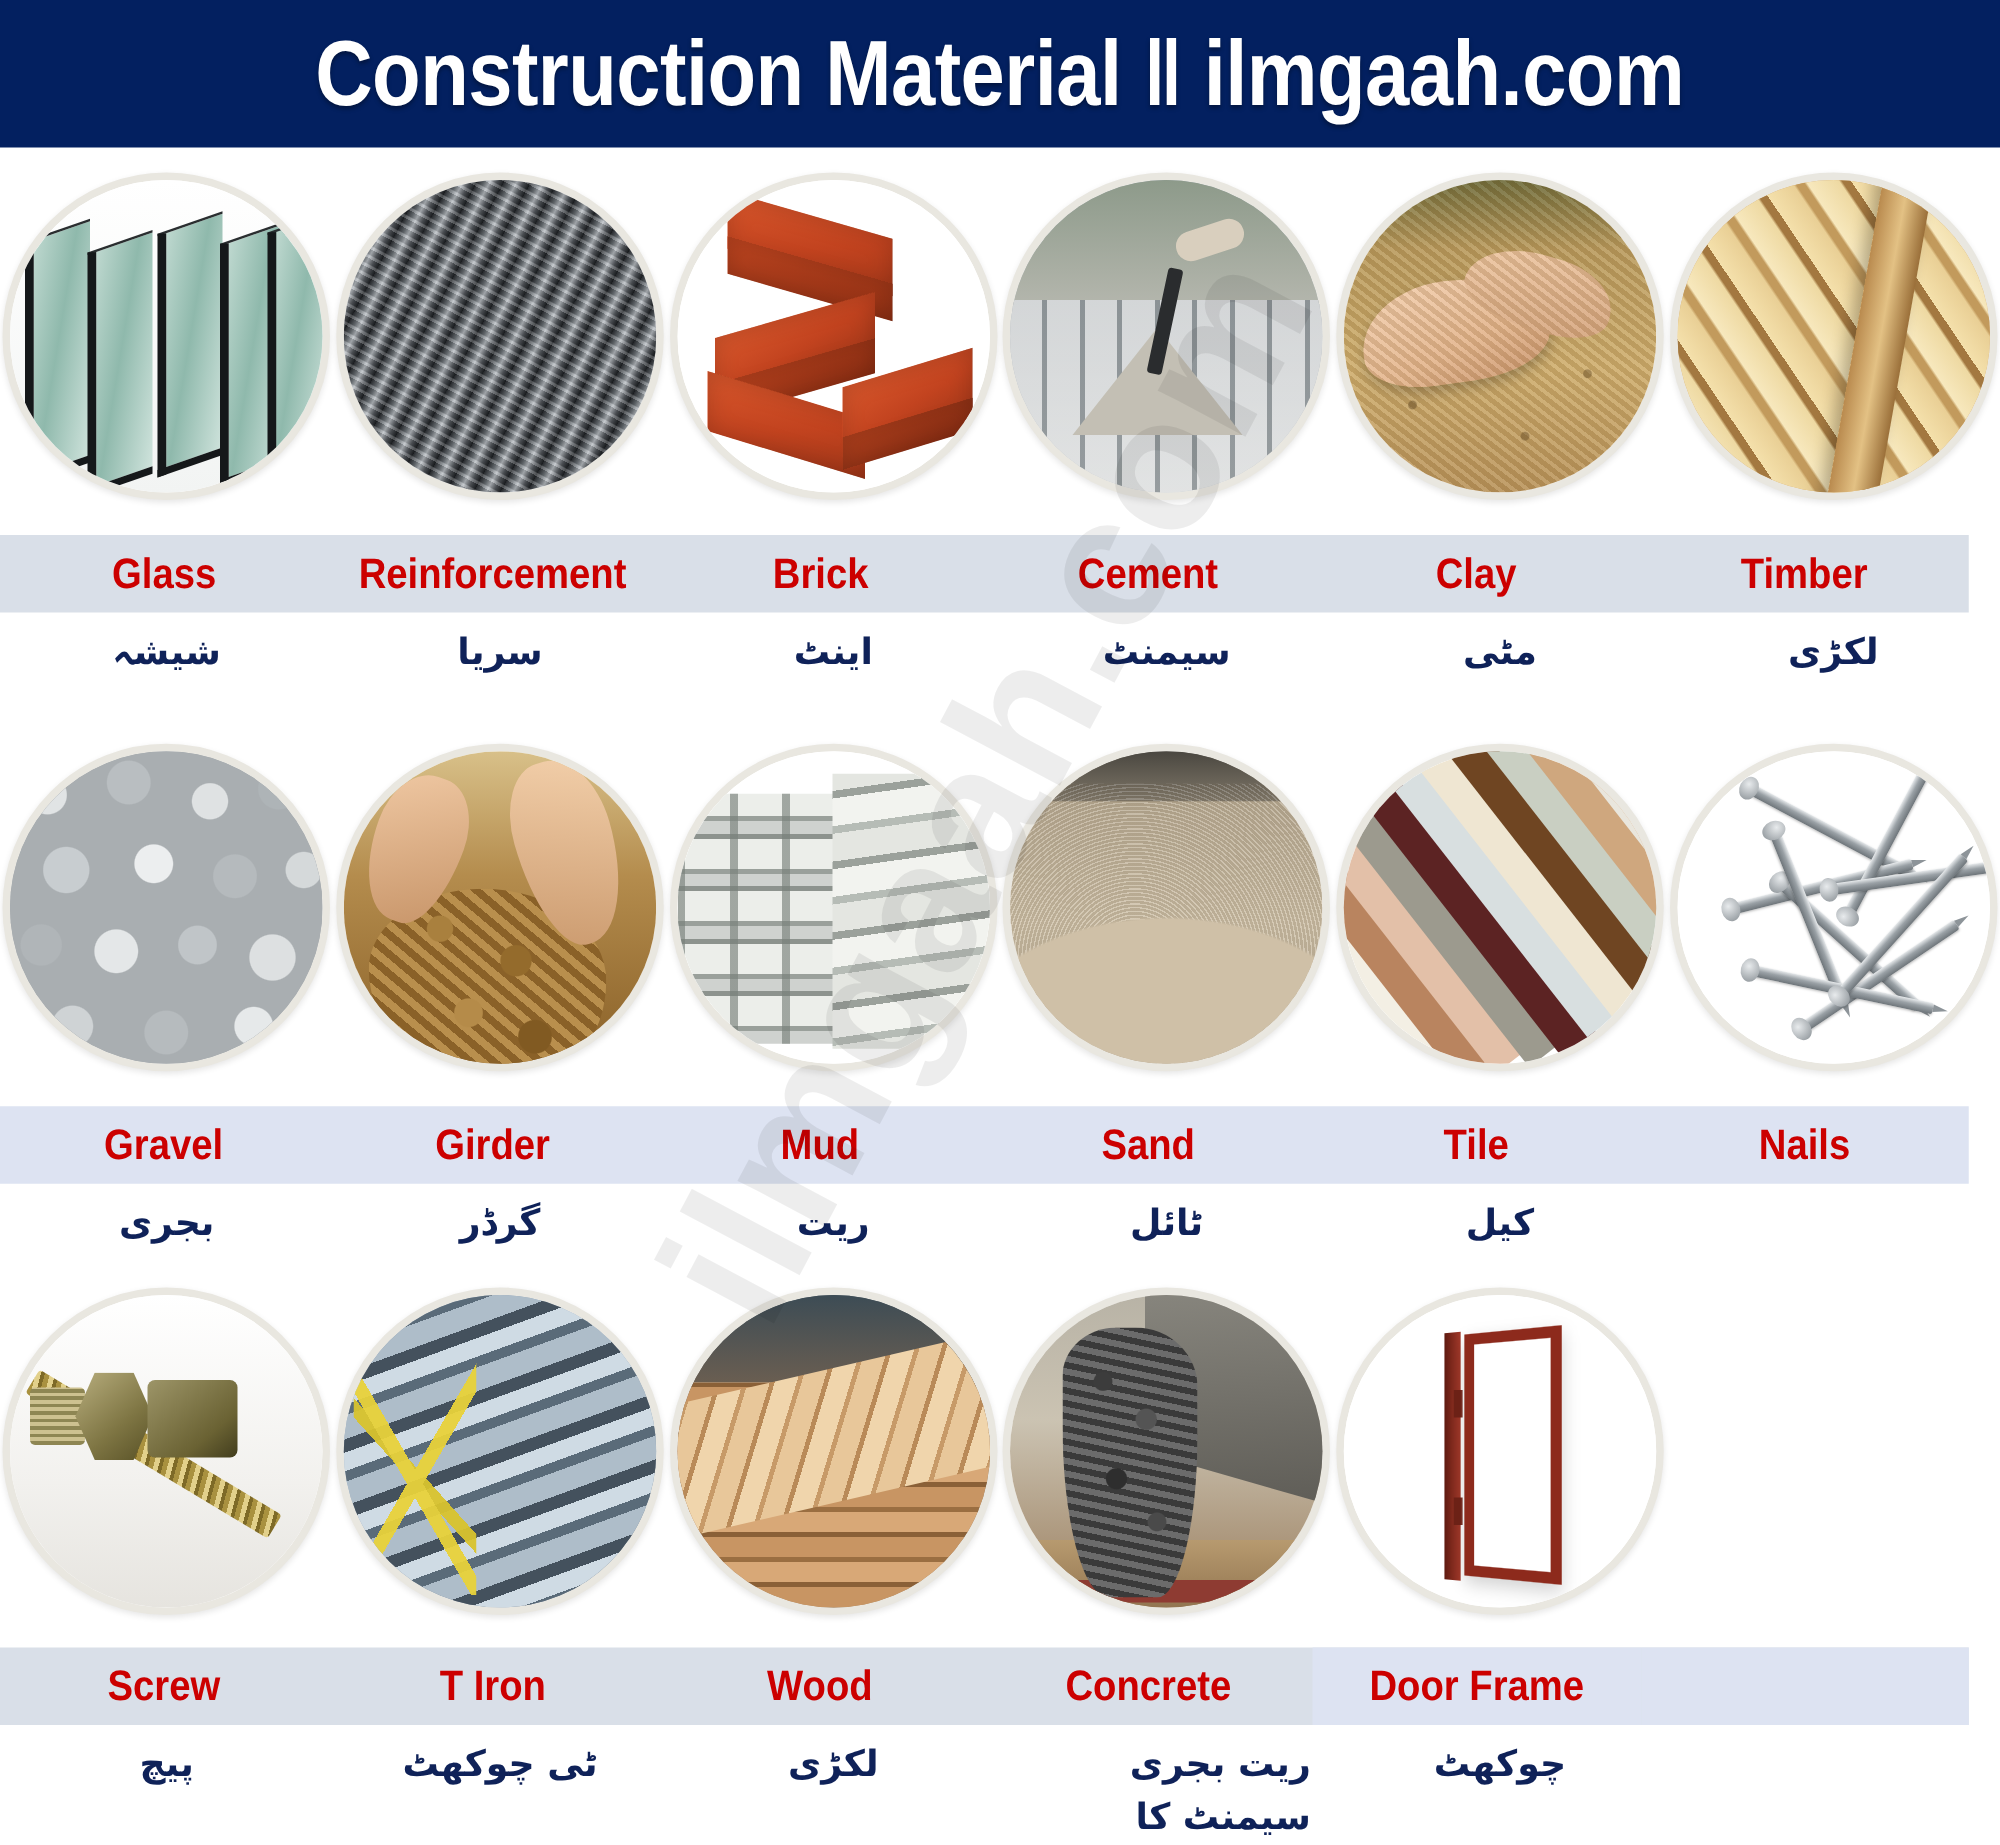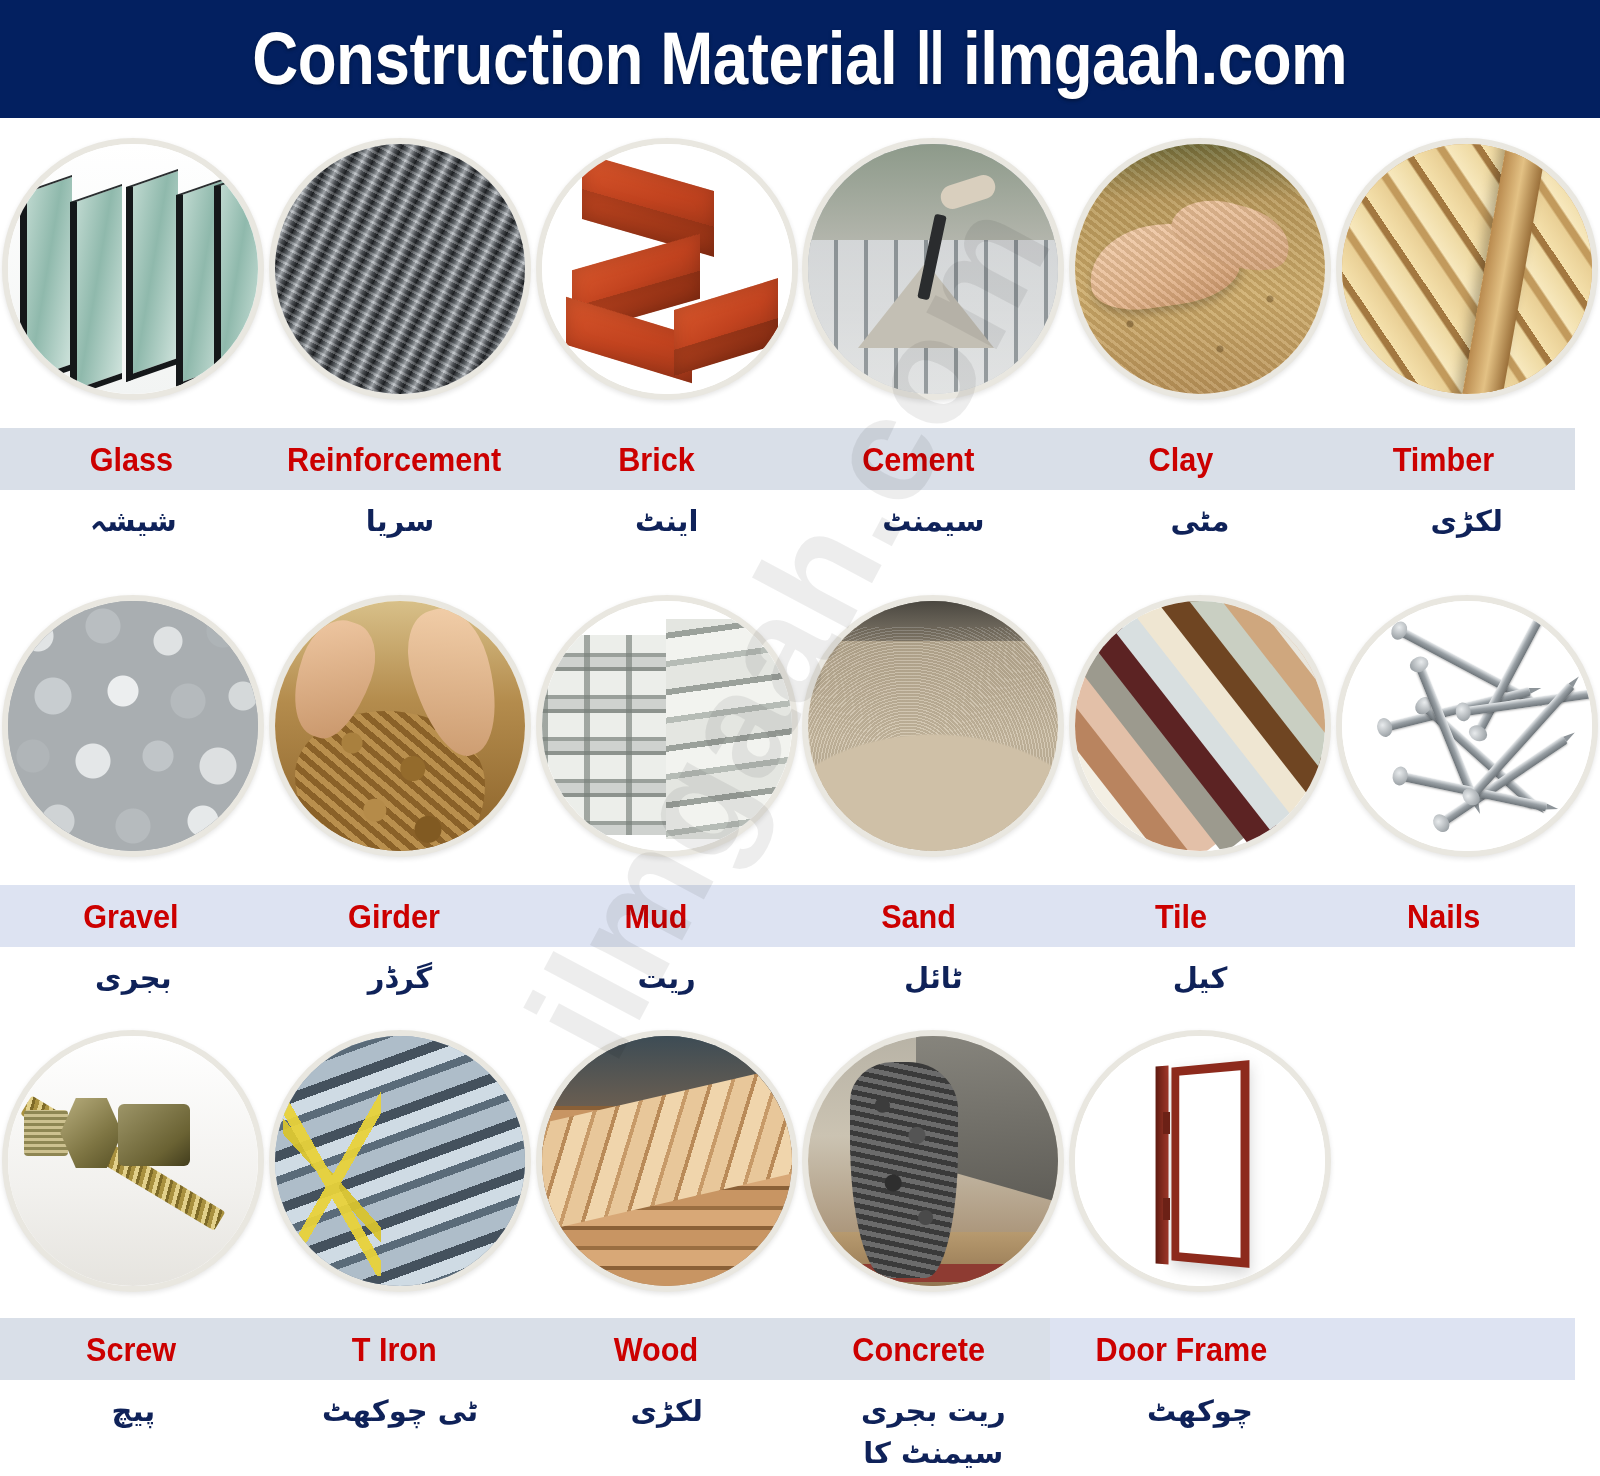--- a/index.html
+++ b/index.html
@@ -140,21 +140,21 @@
     align-items: flex-start;
     justify-content: center;
     padding: 0 18px;
   }
   .ur-label {
     color: #0f2259;
     font-size: 29px;
     font-weight: bold;
     direction: rtl;
     unicode-bidi: bidi-override;
-    text-align: center;
+    text-align: right;
     line-height: 1.45;
     font-family: "DejaVu Sans", "Liberation Sans", sans-serif;
   }
 
   
 
   
   .art-glass { background: linear-gradient(180deg,#ffffff 0%,#f2f4f3 100%); }
   .art-glass .pane {
     position: absolute;

